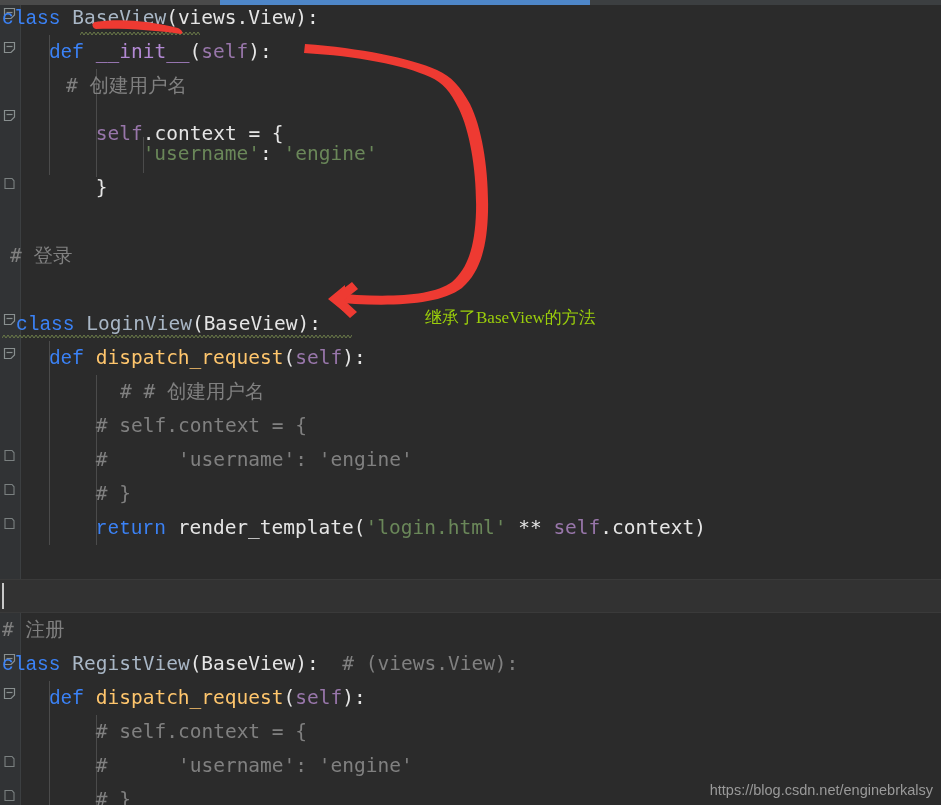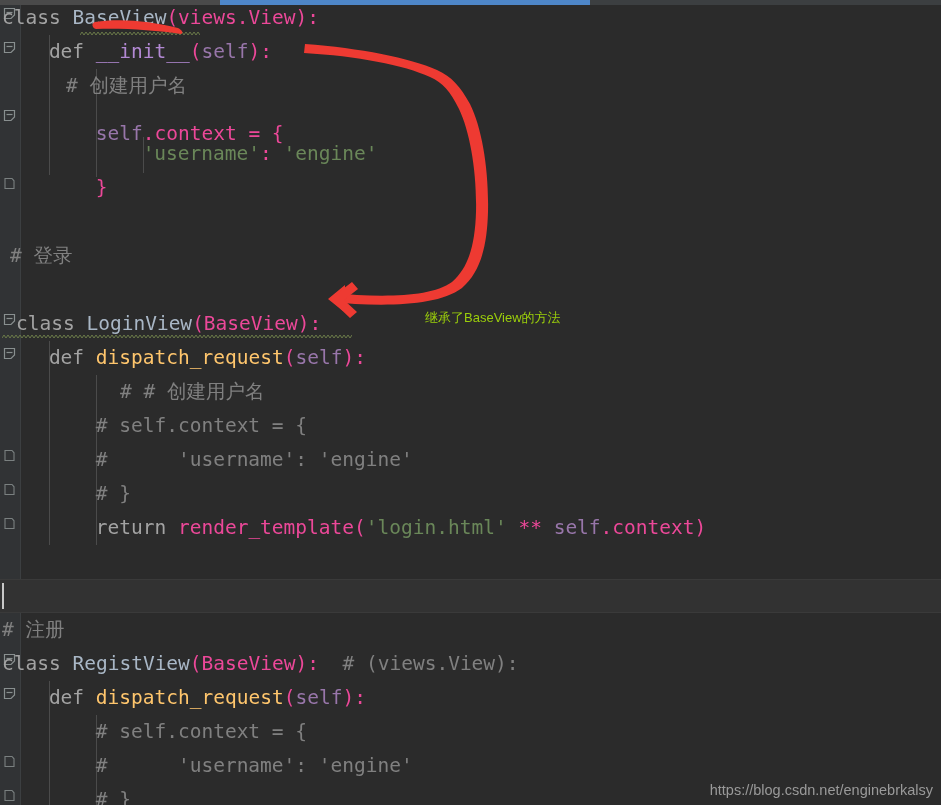--- a/index.html
+++ b/index.html
@@ -108,27 +108,27 @@
     box-sizing: border-box;
   }
   #caret {
     position: absolute;
     width: 2px;
     height: 26px;
     background: #c8c8c8;
   }
 
   
-  .kw   { color: #a3a3a3; }
+  .kw   { color: #3b82f6; font-family: Liberation Mono, monospace; }
   .fn   { color: #ffc66d; }
   .self { color: #9876aa; }
   .dund { color: #b389d4; }
   .str  { color: #6a8759; }
   .cmt  { color: #808080; }
-  .pln  { color: #ec4899; }
+  .pln  { color: #e5e5e5; }
   .cls  { color: #a9b7c6; }
 
   
   .wavy {
     position: absolute;
     height: 4px;
     overflow: hidden;
   }
   .wavy svg { display: block; }
 
@@ -140,22 +140,22 @@
     pointer-events: none;
     z-index: 20;
   }
 
   
   #annotation-label {
     position: absolute;
     left: 425px;
     top: 308px;
     color: #9bce0b;
-    font-family: Liberation Sans, sans-serif;
-    font-size: 13px;
+    font-family: Liberation Serif, serif;
+    font-size: 17px;
     line-height: 20px;
     white-space: nowrap;
     z-index: 21;
   }
 
   
   #watermark {
     position: absolute;
     right: 8px;
     bottom: 6px;

